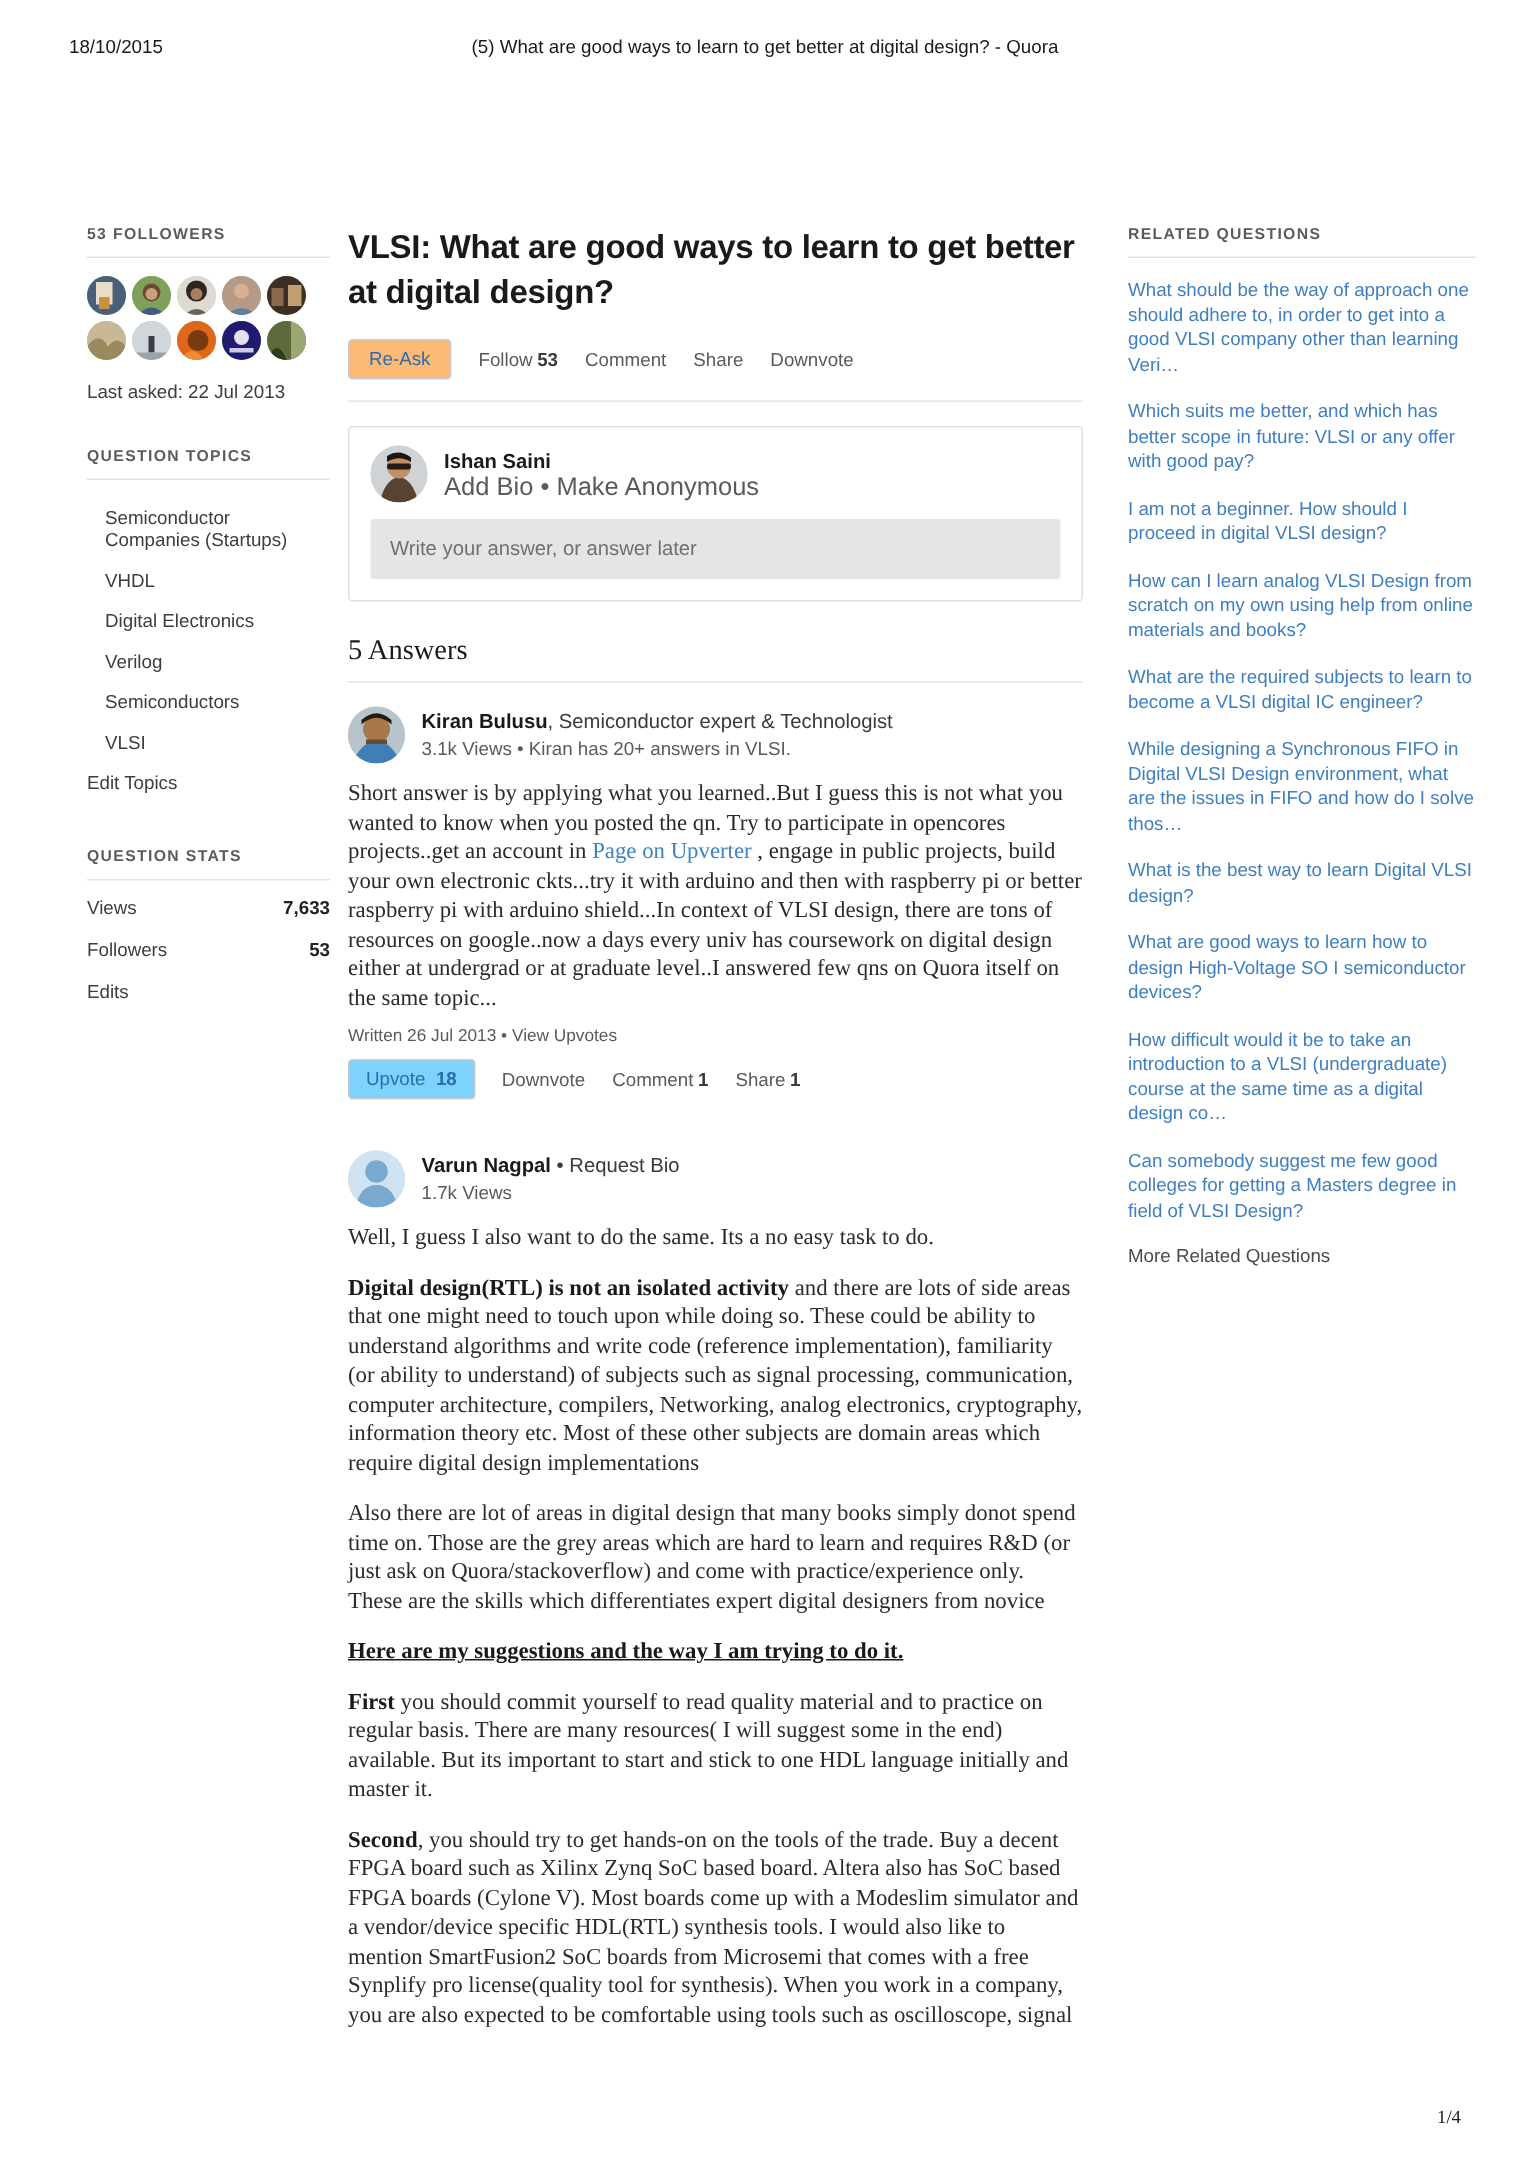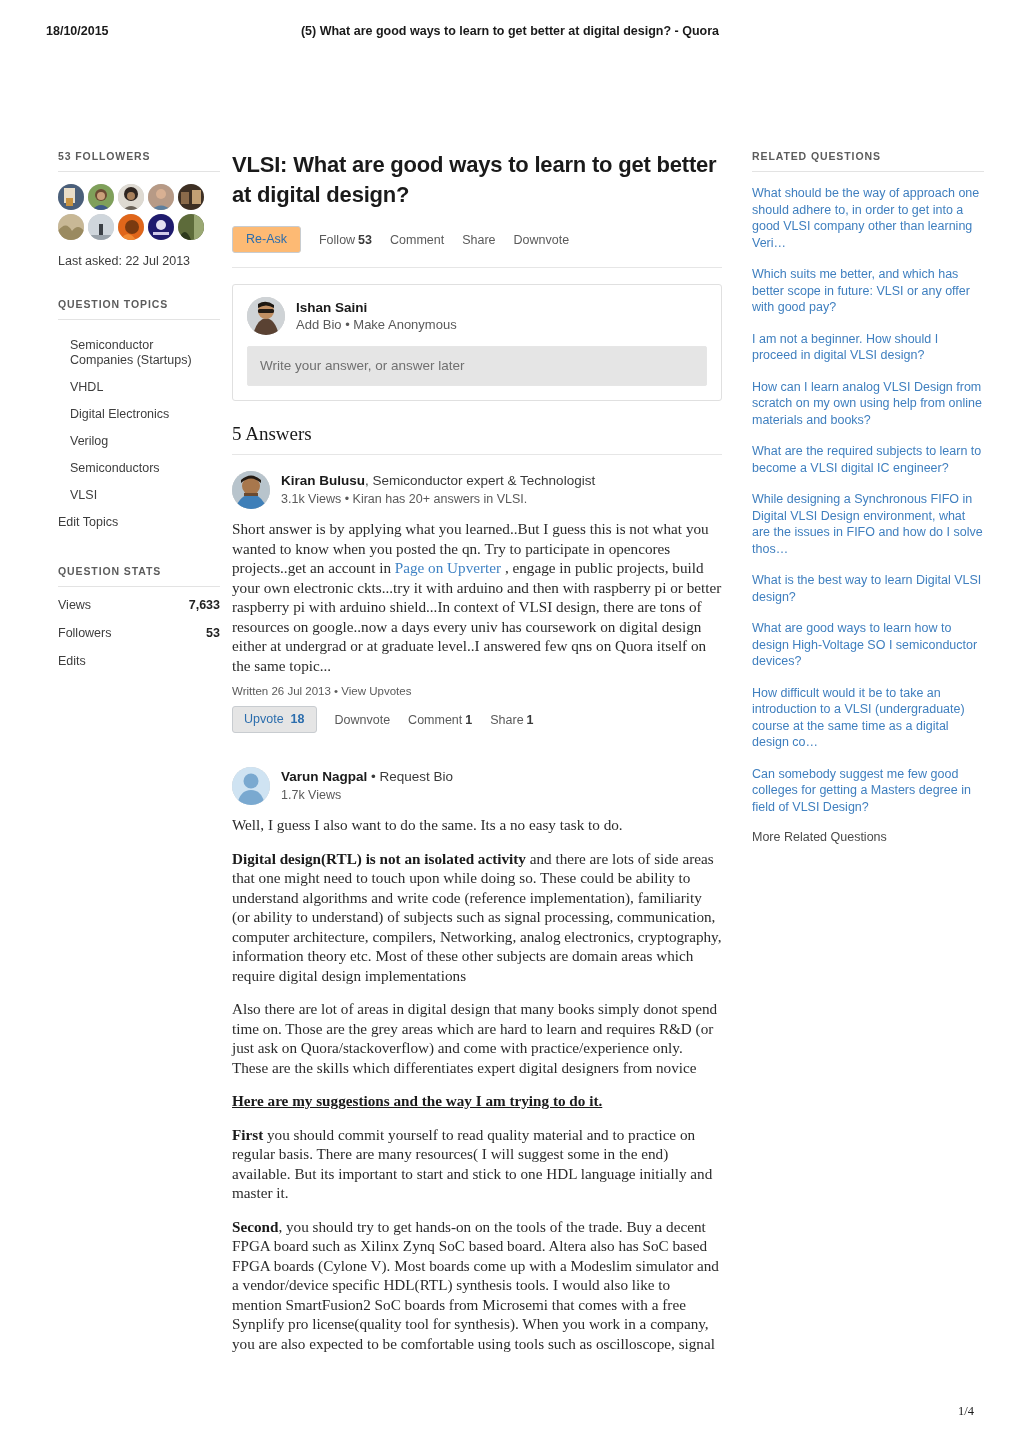--- a/index.html
+++ b/index.html
@@ -18,21 +18,20 @@
 
   
   .print-header {
     position: absolute;
     top: 24px;
     left: 46px;
     right: 46px;
     height: 20px;
     font-size: 12.5px;
     color: #1a1a1a;
-    font-weight: bold;
   }
   .print-header .ph-date { position: absolute; left: 0; top: 0; }
   .print-header .ph-title {
     position: absolute; left: 0; right: 0; top: 0;
     text-align: center;
   }
   .print-footer {
     position: absolute;
     bottom: 20px;
     left: 46px;
@@ -153,21 +152,21 @@
     background: #fff;
     padding: 12px 14px 14px 14px;
   }
   .composer-head { display: flex; align-items: center; }
   .composer-avatar {
     width: 38px; height: 38px; border-radius: 50%;
     overflow: hidden; flex: 0 0 38px; background: #ccc;
   }
   .composer-meta { margin-left: 11px; }
   .composer-name { font-size: 13.5px; font-weight: bold; color: #1a1a1a; line-height: 17px;}
-  .composer-sub { font-size: 13px; color: #5a5a5a; line-height: 17px; margin-top: 0;}
+  .composer-sub { font-size: 17px; color: #5a5a5a; line-height: 17px; margin-top: 0;}
   .composer-input {
     margin-top: 11px;
     border: 1px solid #e6e6e6;
     border-radius: 2px;
     background: #e5e5e5;
     font-size: 13.5px;
     color: #707070;
     padding: 11px 12px 12px 12px;
   }
 
@@ -211,21 +210,21 @@
     font-family: "Liberation Sans", sans-serif;
     font-size: 11.5px;
     color: #5a5a5a;
     margin-top: -4px;
     margin-bottom: 9px;
   }
   .vote-bar { display: flex; align-items: center; }
   .btn-upvote {
     border: 1px solid #c8ccd0;
     border-radius: 3px;
-    background: #e5e5e5;
+    background: #7dd3fc;
     color: #2b6dad;
     font-size: 12.5px;
     padding: 5px 11px;
     line-height: 15px;
   }
   .btn-upvote .cnt { font-weight: bold; color: #2b6dad; margin-left: 7px; }
 
   
   .rel-list { margin-top: 13px; }
   .rel-item {

